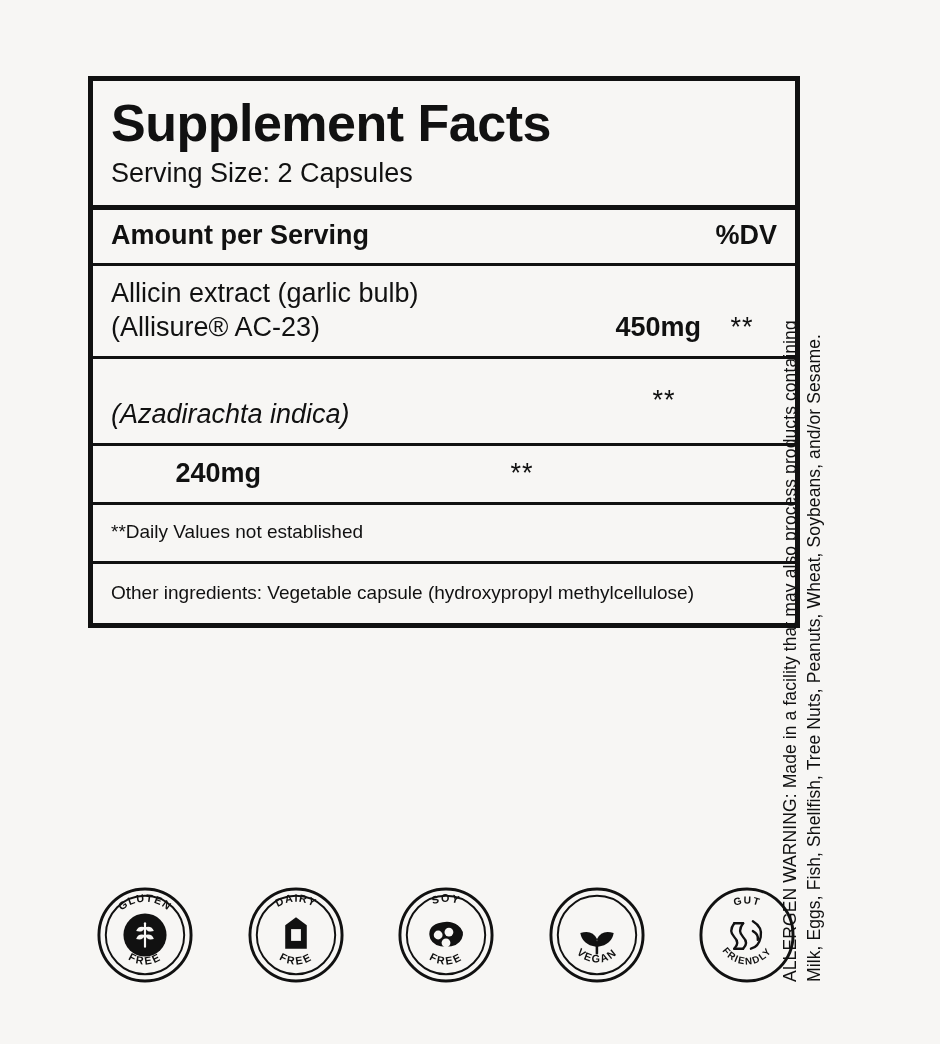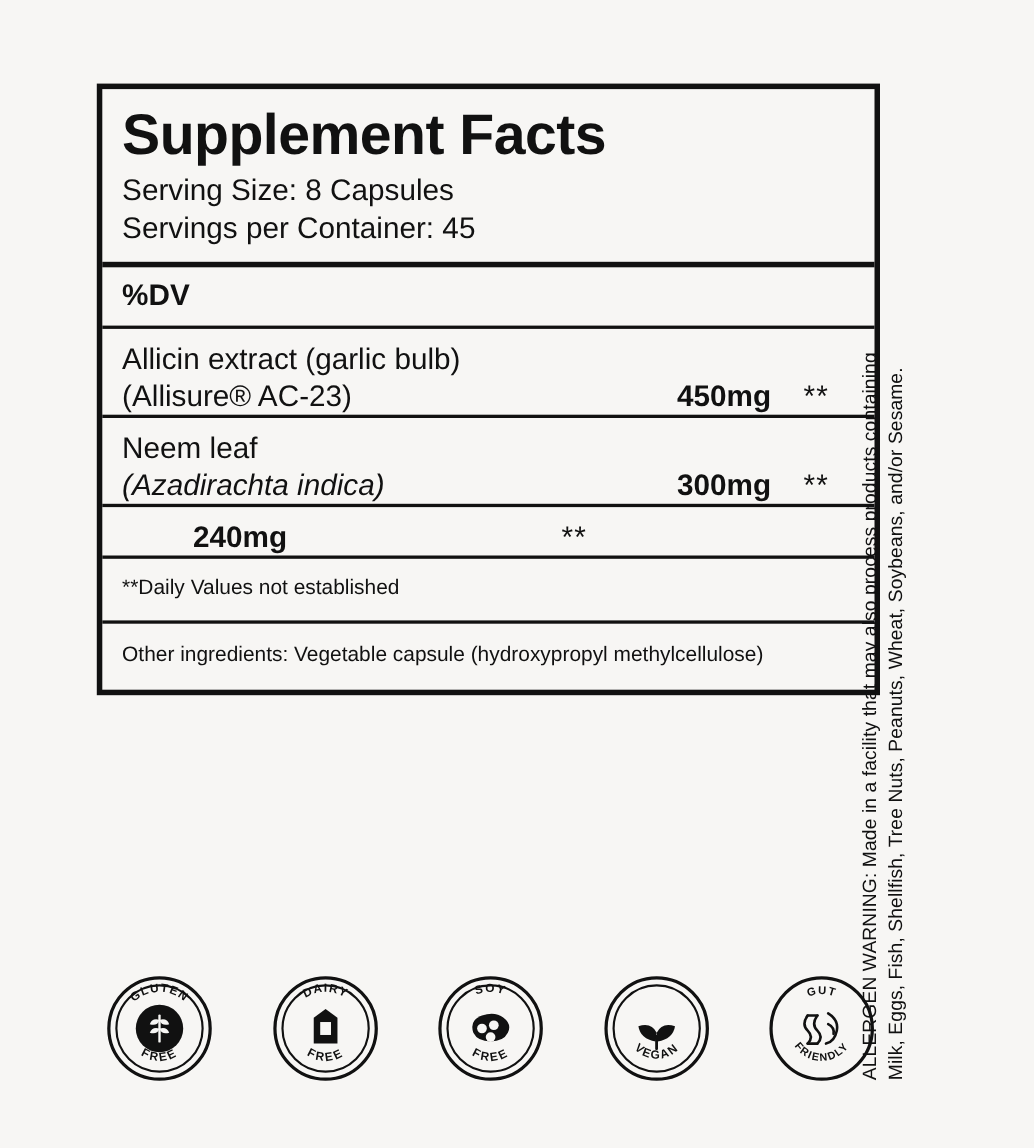--- a/index.html
+++ b/index.html
@@ -71,21 +71,21 @@
     display: flex;
     align-items: baseline;
     justify-content: space-between;
     font-size: 27px;
     font-weight: bold;
     padding: 10px 18px 12px 18px;
   }
 
   
   .ing {
-    padding: 10px 18px 0 18px;
+    padding: 10px 18px 12px 18px;
   }
   .ing .line1 {
     font-size: 27px;
     line-height: 1.26;
   }
   .ing .line2 {
     display: flex;
     align-items: center;
     font-size: 27px;
     line-height: 1.26;
@@ -97,21 +97,21 @@
     flex: 0 0 150px;
     text-align: right;
     padding-right: 6px;
     font-weight: bold;
   }
   .ing .dv {
     flex: 1 1 auto;
     text-align: center;
     letter-spacing: 1px;
   }
-  .italic { font-style: italic; }
+  .italic { font-style: italic; margin-top: 28px; }
 
   
   .dv-note {
     font-size: 19px;
     padding: 16px 18px 18px 18px;
   }
 
   
   .other {
     font-size: 19px;
@@ -164,48 +164,46 @@
 </style>
 </head>
 <body>
 
 <div class="page">
 
   <div class="panel">
 
     <div class="section header-block">
       <div class="title">Supplement Facts</div>
-      <div class="serving-line">Serving Size: 8 Capsules</div>
-      <div class="serving-line">Servings per Container: 45</div>
+      <div class="serving-line">Serving Size: 2 Capsules</div>
     </div>
 
     <div class="rule-thick"></div>
 
     <div class="amt-row">
+      <span>Amount per Serving</span>
       <span>%DV</span>
     </div>
 
     <div class="rule-thin"></div>
 
     <div class="ing">
       <div class="line1">Allicin extract (garlic bulb)</div>
       <div class="line2">
         <span class="name2">(Allisure® AC-23)</span>
         <span class="amount">450mg</span>
         <span class="dv">**</span>
       </div>
     </div>
 
     <div class="rule-thin"></div>
 
     <div class="ing">
-      <div class="line1">Neem leaf</div>
       <div class="line2">
         <span class="name2 italic">(Azadirachta indica)</span>
-        <span class="amount">300mg</span>
         <span class="dv">**</span>
       </div>
     </div>
 
     <div class="rule-thin"></div>
 
     <div class="ing">
       <div class="line2">
         <span class="amount">240mg</span>
         <span class="dv">**</span>

